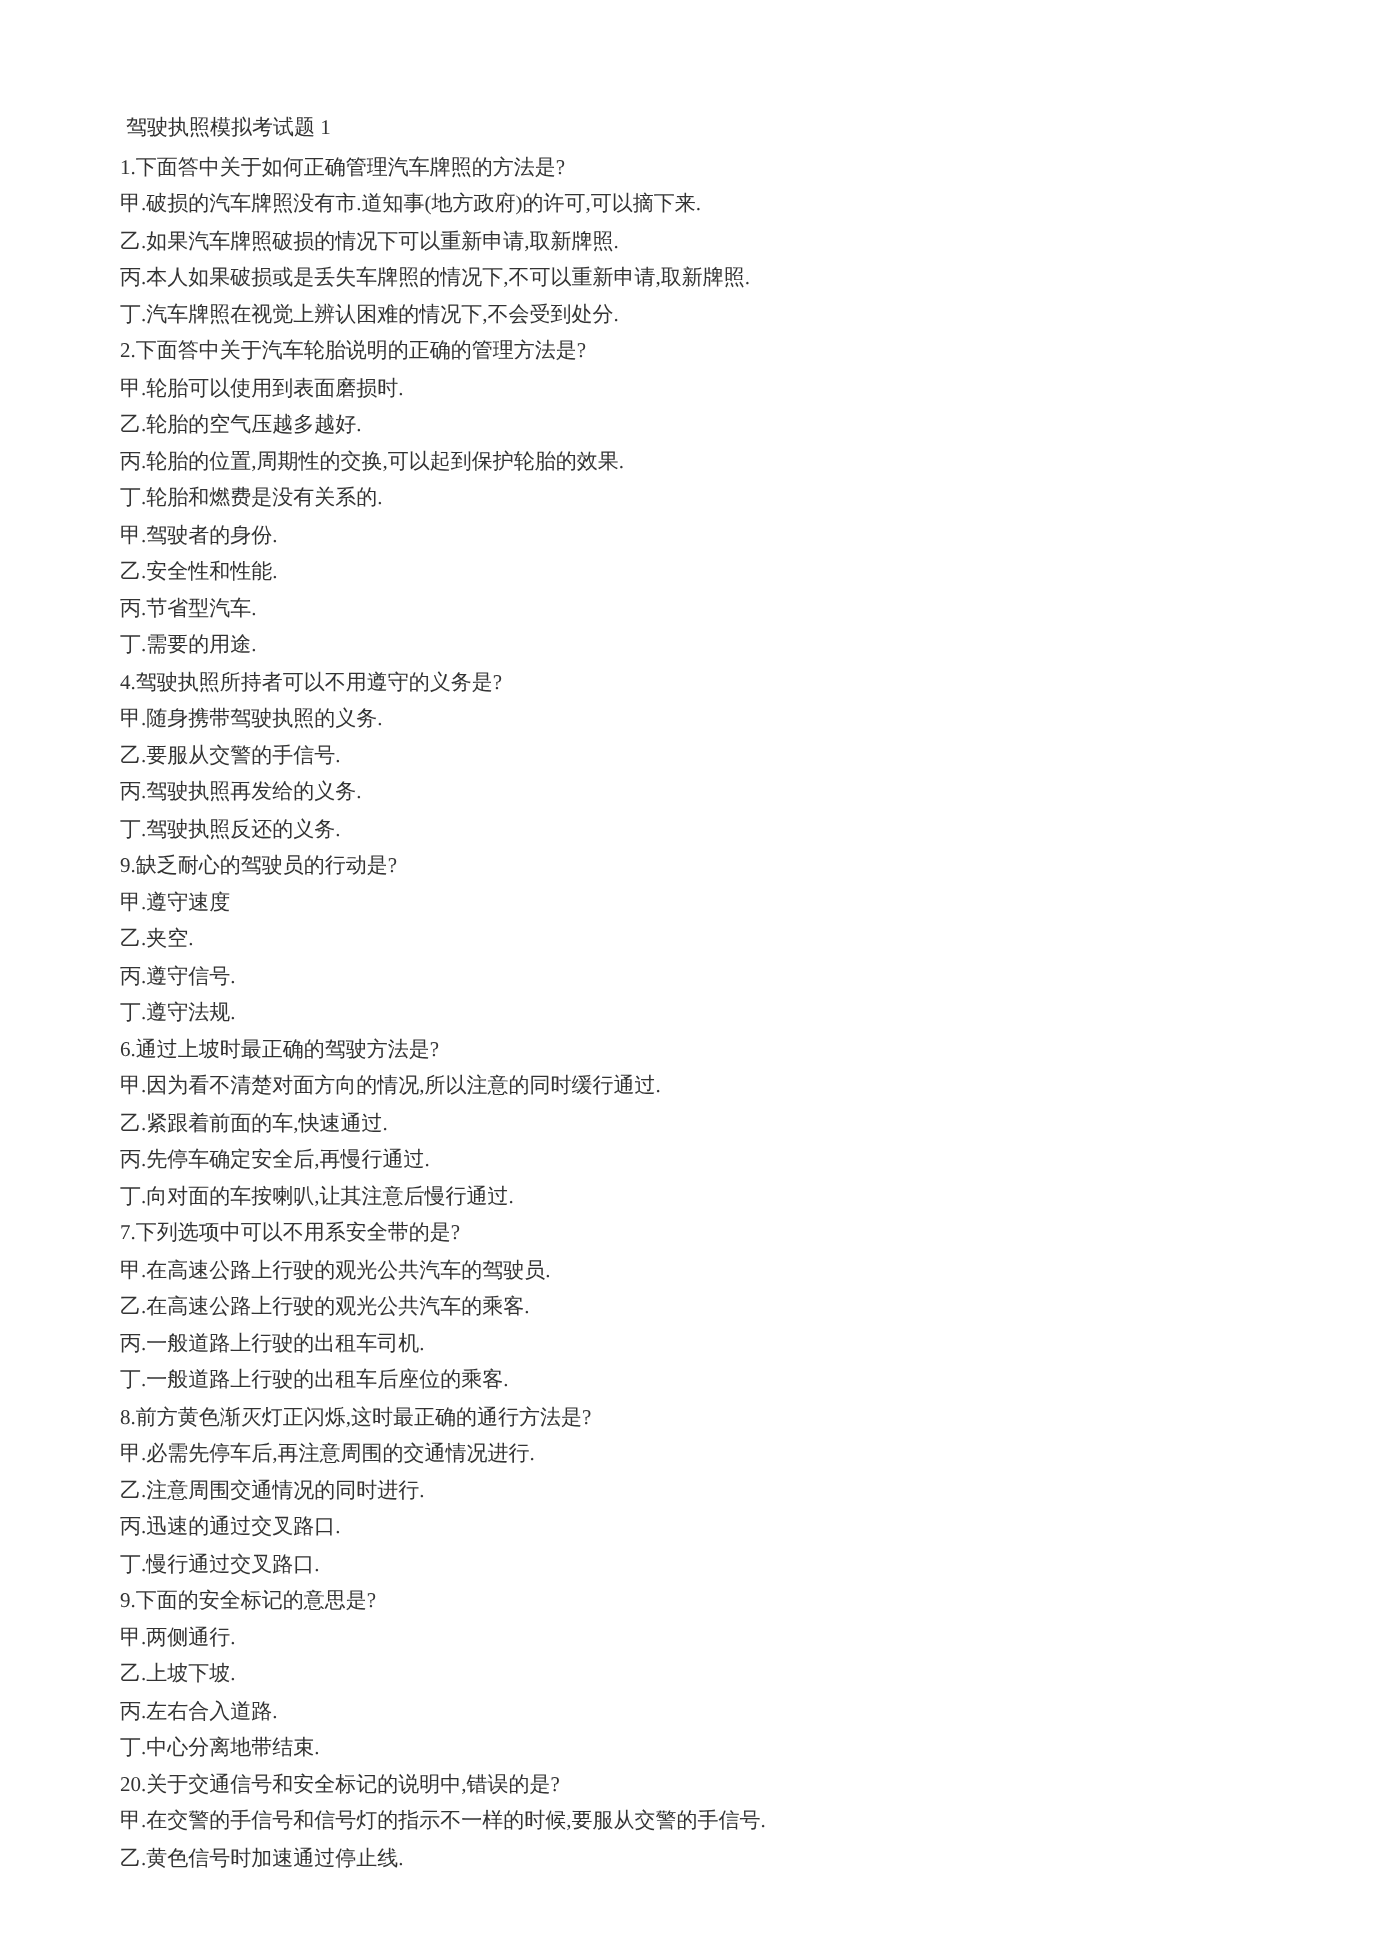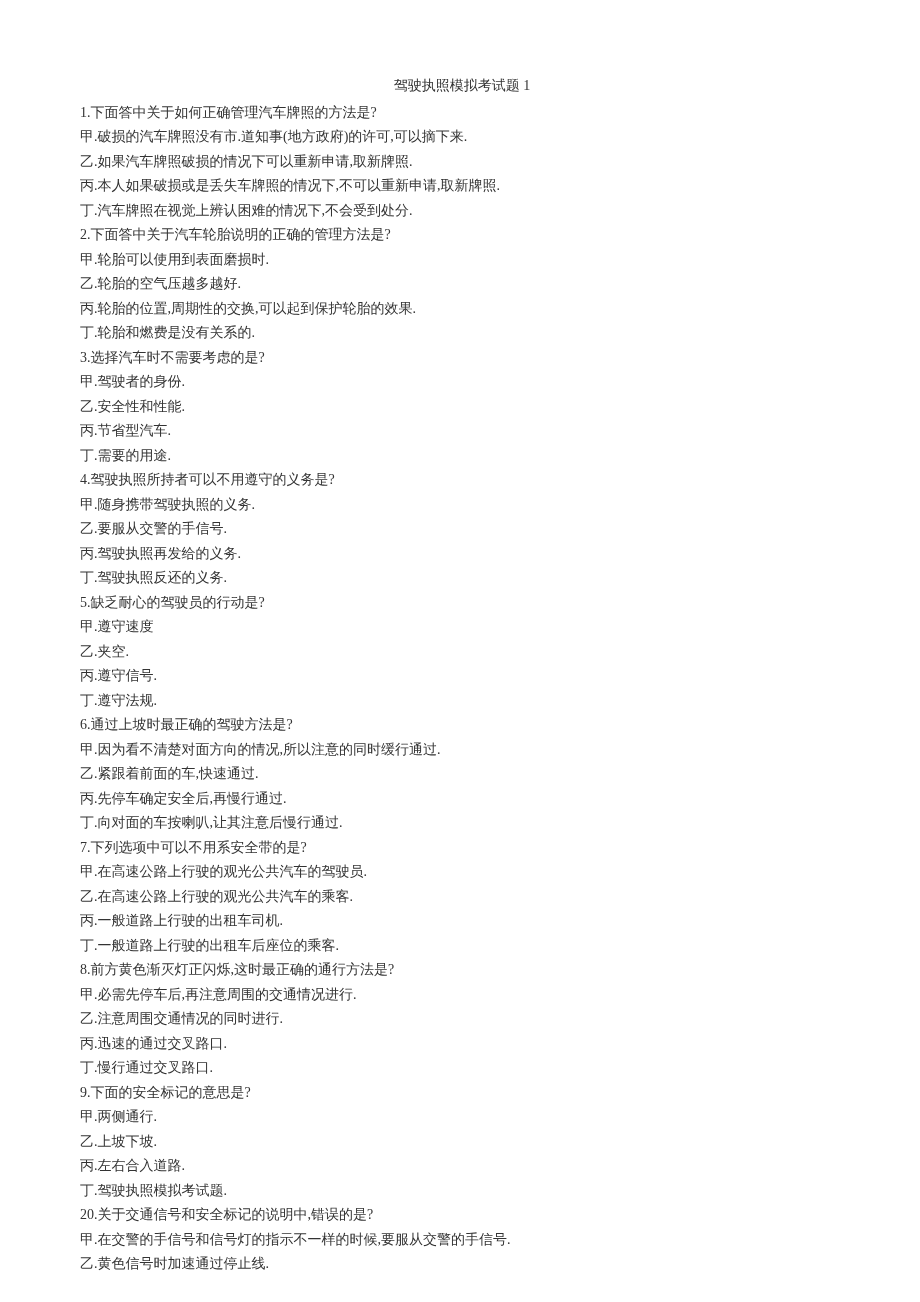--- a/index.html
+++ b/index.html
@@ -9,52 +9,50 @@
       color: #333;
       background: #fff;
       margin: 0;
       padding: 60px 80px;
       width: 920px;
       box-sizing: border-box;
     }
     .title {
       margin-bottom: 2px;
       text-indent: 4px;
-      text-align: center;
     }
     .line {
       margin: 0;
     }
   </style>
 </head>
 <body>
 
 <p class="title">驾驶执照模拟考试题  1</p>
 <div id="content">
     <p class="line">1.下面答中关于如何正确管理汽车牌照的方法是?</p>
     <p class="line">甲.破损的汽车牌照没有市.道知事(地方政府)的许可,可以摘下来.</p>
     <p class="line">乙.如果汽车牌照破损的情况下可以重新申请,取新牌照.</p>
     <p class="line">丙.本人如果破损或是丢失车牌照的情况下,不可以重新申请,取新牌照.</p>
     <p class="line">丁.汽车牌照在视觉上辨认困难的情况下,不会受到处分.</p>
     <p class="line">2.下面答中关于汽车轮胎说明的正确的管理方法是?</p>
     <p class="line">甲.轮胎可以使用到表面磨损时.</p>
     <p class="line">乙.轮胎的空气压越多越好.</p>
     <p class="line">丙.轮胎的位置,周期性的交换,可以起到保护轮胎的效果.</p>
     <p class="line">丁.轮胎和燃费是没有关系的.</p>
-    <p class="line">3.选择汽车时不需要考虑的是?</p>
     <p class="line">甲.驾驶者的身份.</p>
     <p class="line">乙.安全性和性能.</p>
     <p class="line">丙.节省型汽车.</p>
     <p class="line">丁.需要的用途.</p>
     <p class="line">4.驾驶执照所持者可以不用遵守的义务是?</p>
     <p class="line">甲.随身携带驾驶执照的义务.</p>
     <p class="line">乙.要服从交警的手信号.</p>
     <p class="line">丙.驾驶执照再发给的义务.</p>
     <p class="line">丁.驾驶执照反还的义务.</p>
-    <p class="line">5.缺乏耐心的驾驶员的行动是?</p>
+    <p class="line">9.缺乏耐心的驾驶员的行动是?</p>
     <p class="line">甲.遵守速度</p>
     <p class="line">乙.夹空.</p>
     <p class="line">丙.遵守信号.</p>
     <p class="line">丁.遵守法规.</p>
     <p class="line">6.通过上坡时最正确的驾驶方法是?</p>
     <p class="line">甲.因为看不清楚对面方向的情况,所以注意的同时缓行通过.</p>
     <p class="line">乙.紧跟着前面的车,快速通过.</p>
     <p class="line">丙.先停车确定安全后,再慢行通过.</p>
     <p class="line">丁.向对面的车按喇叭,让其注意后慢行通过.</p>
     <p class="line">7.下列选项中可以不用系安全带的是?</p>
@@ -64,17 +62,17 @@
     <p class="line">丁.一般道路上行驶的出租车后座位的乘客.</p>
     <p class="line">8.前方黄色渐灭灯正闪烁,这时最正确的通行方法是?</p>
     <p class="line">甲.必需先停车后,再注意周围的交通情况进行.</p>
     <p class="line">乙.注意周围交通情况的同时进行.</p>
     <p class="line">丙.迅速的通过交叉路口.</p>
     <p class="line">丁.慢行通过交叉路口.</p>
     <p class="line">9.下面的安全标记的意思是?</p>
     <p class="line">甲.两侧通行.</p>
     <p class="line">乙.上坡下坡.</p>
     <p class="line">丙.左右合入道路.</p>
-    <p class="line">丁.驾驶执照模拟考试题.</p>
+    <p class="line">丁.中心分离地带结束.</p>
     <p class="line">20.关于交通信号和安全标记的说明中,错误的是?</p>
     <p class="line">甲.在交警的手信号和信号灯的指示不一样的时候,要服从交警的手信号.</p>
     <p class="line">乙.黄色信号时加速通过停止线.</p>
   </div>
 
 </body></html>

